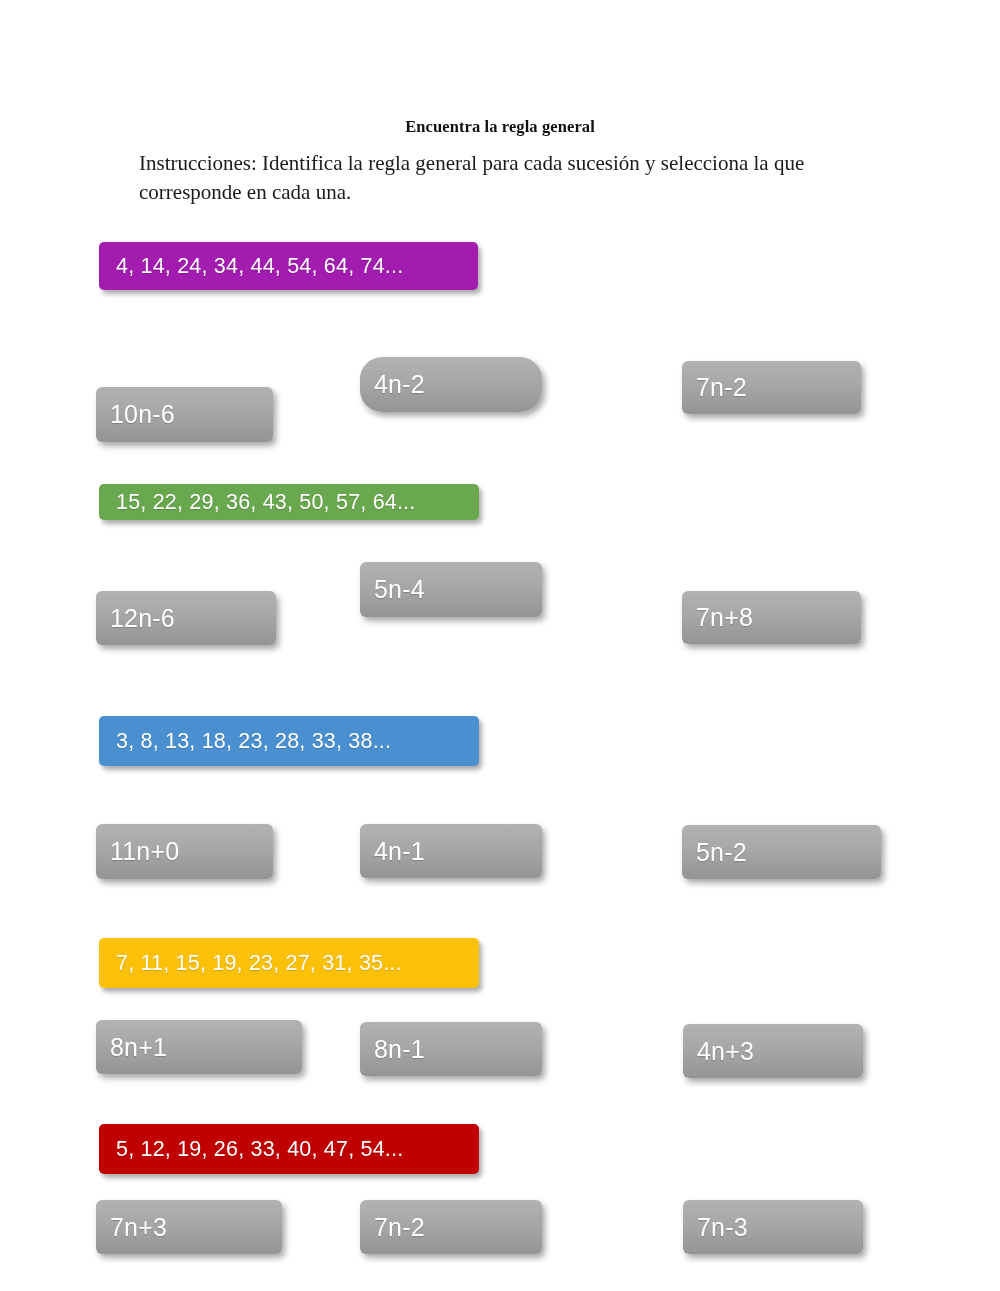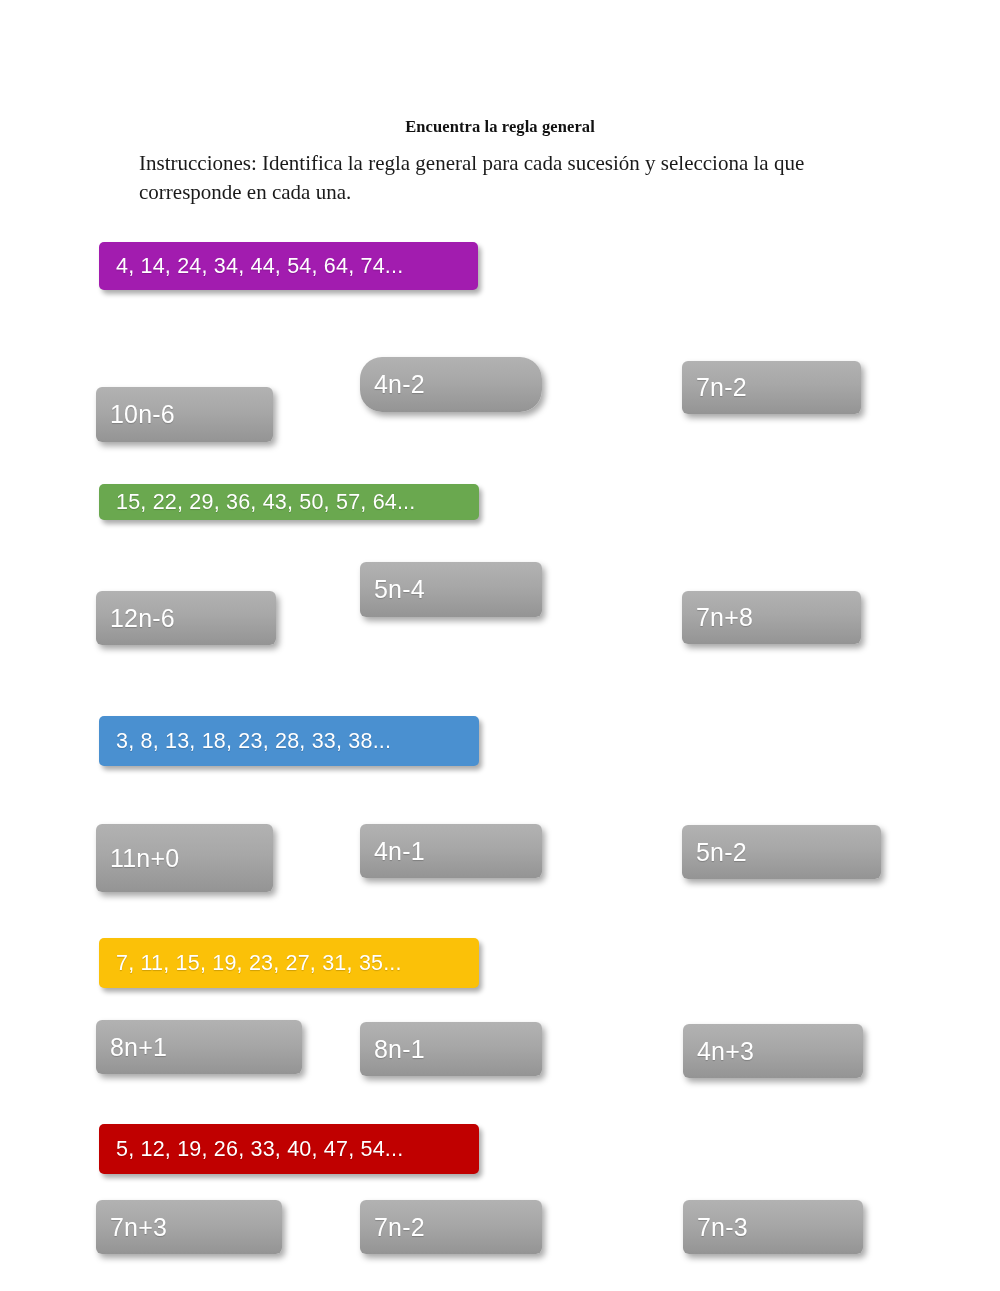--- a/index.html
+++ b/index.html
@@ -93,21 +93,21 @@
   <div class="opt-btn" id="q0o2" style="left:682px; top:361px; width:179px; height:53px;">7n-2</div>
 
   <div class="seq-bar" id="seq1" style="left: 99px; top: 484px; width: 380px; height: 36px; background: rgb(106, 168, 79);">15, 22, 29, 36, 43, 50, 57, 64...</div>
 
   <div class="opt-btn" id="q1o0" style="left:96px; top:591px; width:180px; height:54px;">12n-6</div>
   <div class="opt-btn" id="q1o1" style="left:360px; top:562px; width:182px; height:55px;">5n-4</div>
   <div class="opt-btn" id="q1o2" style="left:682px; top:591px; width:179px; height:53px;">7n+8</div>
 
   <div class="seq-bar" id="seq2" style="left: 99px; top: 716px; width: 380px; height: 50px; background: rgb(74, 144, 208);">3, 8, 13, 18, 23, 28, 33, 38...</div>
 
-  <div class="opt-btn" id="q2o0" style="left:96px; top:824px; width:177px; height:68px;">11n+0</div>
+  <div class="opt-btn" id="q2o0" style="left:96px; top:824px; width:177px; height:55px;">11n+0</div>
   <div class="opt-btn" id="q2o1" style="left:360px; top:824px; width:182px; height:54px;">4n-1</div>
   <div class="opt-btn" id="q2o2" style="left:682px; top:825px; width:199px; height:54px;">5n-2</div>
 
   <div class="seq-bar" id="seq3" style="left: 99px; top: 938px; width: 380px; height: 50px; background: rgb(251, 193, 8);">7, 11, 15, 19, 23, 27, 31, 35...</div>
 
   <div class="opt-btn" id="q3o0" style="left:96px; top:1020px; width:206px; height:54px;">8n+1</div>
   <div class="opt-btn" id="q3o1" style="left:360px; top:1022px; width:182px; height:54px;">8n-1</div>
   <div class="opt-btn" id="q3o2" style="left:683px; top:1024px; width:180px; height:54px;">4n+3</div>
 
   <div class="seq-bar" id="seq4" style="left: 99px; top: 1124px; width: 380px; height: 50px; background: rgb(192, 0, 0);">5, 12, 19, 26, 33, 40, 47, 54...</div>

